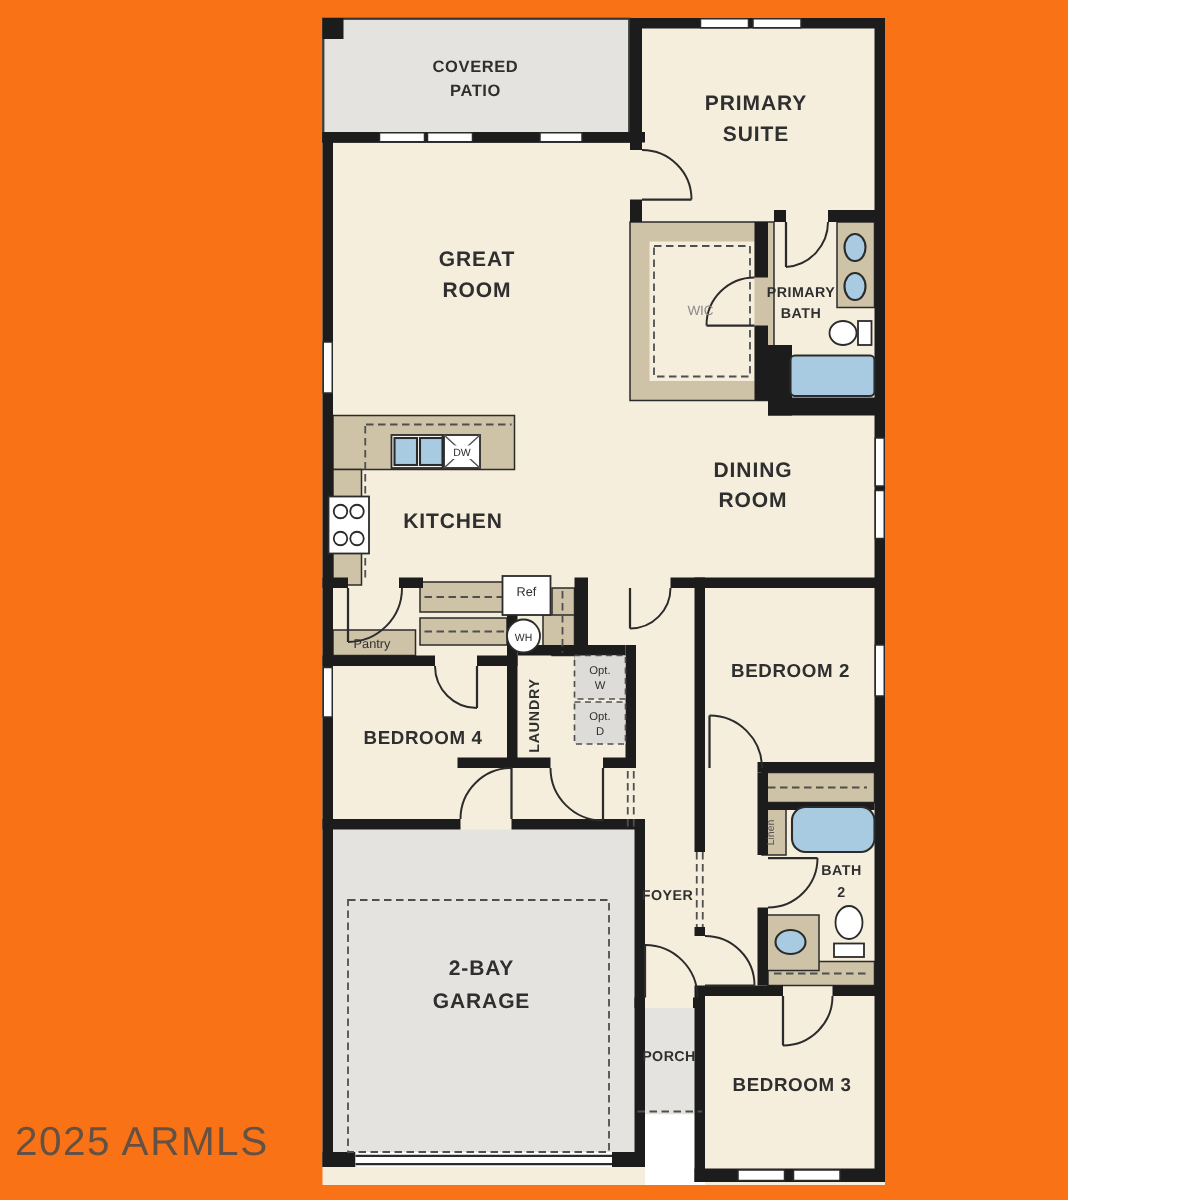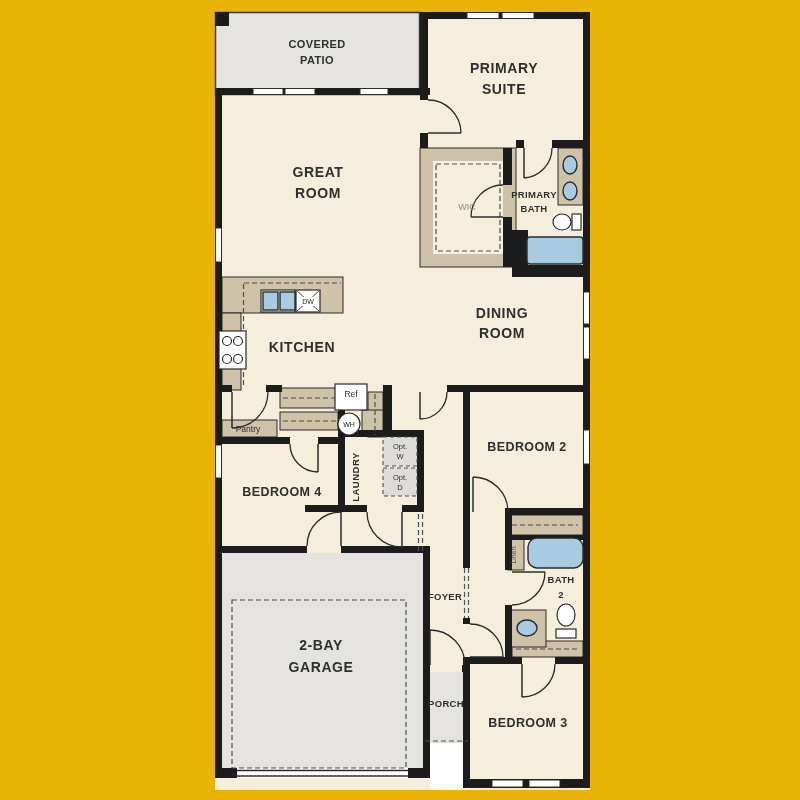--- a/index.html
+++ b/index.html
@@ -1,16 +1,16 @@
 <!DOCTYPE html>
 <html style="--wall: #1c1c1c; --room: #f6eedd; --gray: #e4e3e0; --tan: #cec2a7; --blue: #a9cbe2; --line: #2b2b2b; --label: #2f2f2f; --muted: #8a8a8a; --watermark: #4c4c4c;"><head>
 <meta charset="utf-8">
 <style>
   html,body{margin:0;padding:0;background:#ffffff;}
-  #canvas{position:relative;width:800px;height:800px;background:#eab308;overflow:hidden;
+  #canvas{position:relative;width:712px;height:800px;background:#f97316;overflow:hidden;
           font-family:"Liberation Sans", sans-serif;}
   svg{position:absolute;left:0;top:0;}
   
   .wall{fill:var(--wall);}
   .cream{fill:var(--room);}
   .gray{fill:var(--gray);}
   .patio{fill:var(--gray);stroke:#3a3a3a;stroke-width:1.5;}
   .tan{fill:var(--tan);stroke:var(--line);stroke-width:1;}
   .blue{fill:var(--blue);stroke:var(--line);stroke-width:1.4;}
   .fix{fill:#ffffff;stroke:var(--line);stroke-width:1.2;}
@@ -233,13 +233,14 @@
     <text class="lbl-xs" x="561" y="583">BATH</text>
     <text class="lbl-xs" x="561" y="598">2</text>
     <text class="lbl-xs" x="445" y="600">FOYER</text>
     <text class="lbl" x="321" y="650">2-BAY</text>
     <text class="lbl" x="321" y="672">GARAGE</text>
     <text class="lbl-xs" x="446" y="707">PORCH</text>
     <text class="lbl-md" x="528" y="727">BEDROOM 3</text>
   </g>
 </svg>
 
+<div id="watermark">2025 ARMLS</div>
 </div>
 
 </body></html>

